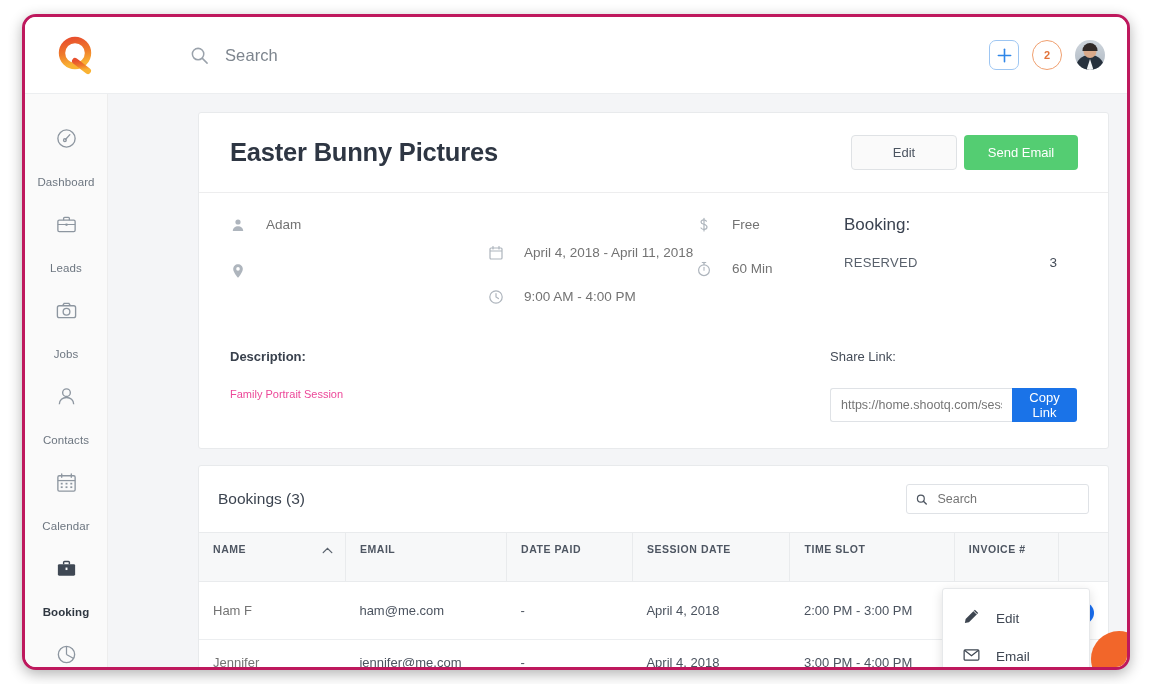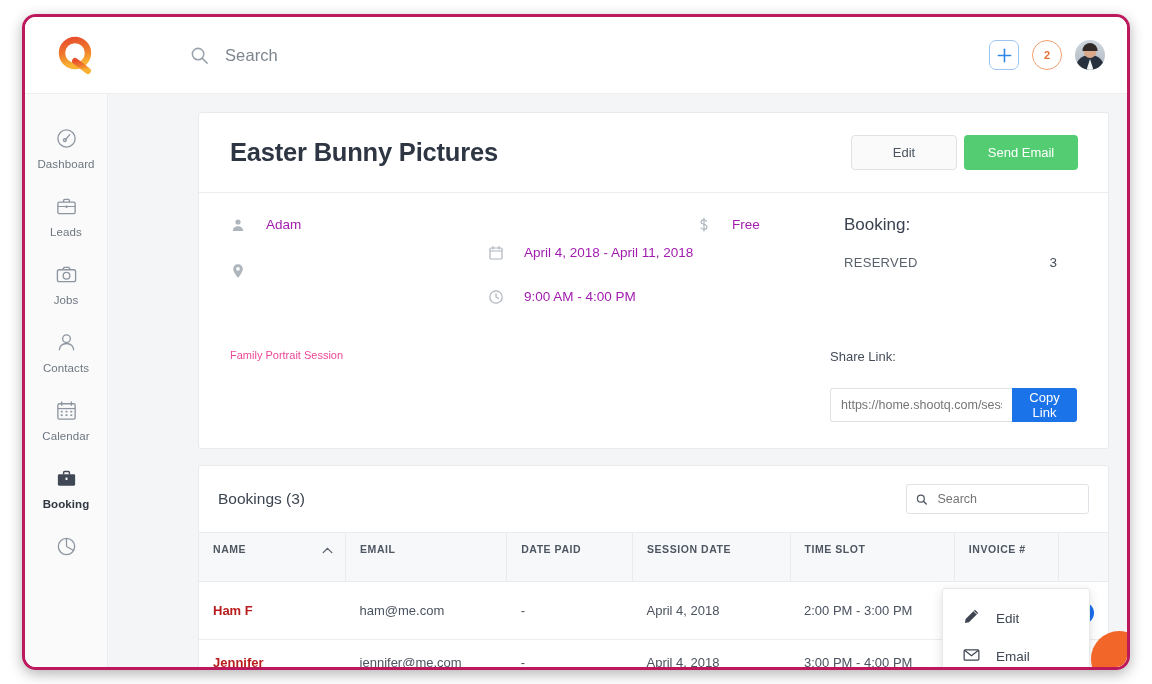--- a/index.html
+++ b/index.html
@@ -95,21 +95,21 @@
   
   #sidebar {
     position: absolute; left: 0; top: 77px;
     width: 83px; bottom: 0;
     background: #fafafa;
     border-right: 1px solid #ededed;
     padding-top: 21px;
   }
   .nav-item {
     display: flex; flex-direction: column; align-items: center;
-    gap: 8px; padding: 12px 12px 13px;
+    gap: 26px; padding: 12px 12px 13px;
     text-decoration: none;
   }
   .nav-item .nav-icon { color: #8d96a0; display: block; }
   .nav-item .nav-label {
     font-size: 11.5px; color: #6d7680; letter-spacing: .1px;
   }
   .nav-item.active .nav-icon { color: #3f4854; }
   .nav-item.active .nav-label { color: #2f3741; font-weight: 700; }
 
   
@@ -151,21 +151,21 @@
   }
   .info-col { display: flex; flex-direction: column; }
   #col-contact { width: 258px; }
   #col-when    { width: 208px; margin-top: 28px; }
   #col-cost    { width: 148px; }
   #col-booking { flex: 1; }
 
   .info-row { display: flex; gap: 20px; margin-bottom: 24px; }
   .info-row .ricon { flex: 0 0 16px; color: #aeb5bd; padding-top: 2px; }
   .info-row .rtext {
-    font-size: 13.5px; color: #a21caf; line-height: 1.42;
+    font-size: 13.5px; color: #737373; line-height: 1.42;
   }
   .info-row.tight { margin-bottom: 22px; }
 
   #booking-heading {
     font-size: 17px; color: #3a4250; margin: 0 0 20px; font-weight: 400;
   }
   #booking-status-row {
     display: flex; justify-content: space-between; align-items: center;
     padding-right: 20px;
   }
@@ -230,21 +230,21 @@
     border-right: 1px solid #e9ebed;
     position: relative; white-space: nowrap;
   }
   th.last { border-right: none; }
   th .caret { position: absolute; right: 12px; top: 11px; color: #5a626d; }
   td {
     font-size: 13px; color: #4b535f;
     padding: 15px 0 15px 14px;
     border-bottom: 1px solid #eceef0;
   }
-  td.name { font-weight: 700; color: #b91c1c; }
+  td.name { font-weight: 400; color: #737373; }
   td.actions { text-align: right; padding-right: 14px; }
   tbody tr:last-child td { border-bottom: 1px solid #eceef0; }
 
   .row-menu-btn {
     width: 22px; height: 22px; border-radius: 50%;
     background: #1a6ef0; display: inline-flex; flex-direction: column;
     align-items: center; justify-content: center; gap: 2px; cursor: pointer;
   }
   .row-menu-btn i {
     width: 3px; height: 3px; border-radius: 50%; background: #fff; display: block;
@@ -455,33 +455,45 @@
         <div class="info-col" id="col-cost">
           <div class="info-row tight">
             <span class="ricon">
               <svg width="16" height="16" viewBox="0 0 16 16">
                 <path d="M10.4 4.2 C9.6 3.2 8.6 2.9 7.6 2.9 C6.2 2.9 5 3.7 5 5 C5 7.9 11 6.6 11 10 C11 11.4 9.7 12.4 8.1 12.4 C6.8 12.4 5.7 11.9 5 11" fill="none" stroke="currentColor" stroke-width="1.2" stroke-linecap="round"></path>
                 <line x1="8" y1="1.4" x2="8" y2="14" stroke="currentColor" stroke-width="1.2" stroke-linecap="round"></line>
               </svg>
             </span>
             <span class="rtext">Free</span>
           </div>
+          <div class="info-row">
+            <span class="ricon">
+              <svg width="16" height="16" viewBox="0 0 16 16">
+                <circle cx="8" cy="9.2" r="5.4" fill="none" stroke="currentColor" stroke-width="1.2"></circle>
+                <line x1="8" y1="1.5" x2="8" y2="3.3" stroke="currentColor" stroke-width="1.4" stroke-linecap="round"></line>
+                <line x1="6.3" y1="1.5" x2="9.7" y2="1.5" stroke="currentColor" stroke-width="1.2" stroke-linecap="round"></line>
+                <line x1="8" y1="6.4" x2="8" y2="9.2" stroke="currentColor" stroke-width="1.1" stroke-linecap="round"></line>
+              </svg>
+            </span>
+            <span class="rtext">60 Min</span>
+          </div>
         </div>
 
         <div class="info-col" id="col-booking">
           <h2 id="booking-heading">Booking:</h2>
           <div id="booking-status-row">
             <span class="st">RESERVED</span>
             <span class="ct">3</span>
           </div>
         </div>
       </div>
 
       <div id="detail-bottom">
         <div id="desc-block">
+          <div class="blk-label">Description:</div>
           <div id="desc-text">Family Portrait Session</div>
         </div>
         <div id="share-block">
           <div class="blk-label normal">Share Link:</div>
           <div id="share-input-wrap">
             <input id="share-url-input" type="text" placeholder="https://home.shootq.com/sess" style="">
             <button id="copy-link-button">Copy Link</button>
           </div>
         </div>
       </div>

